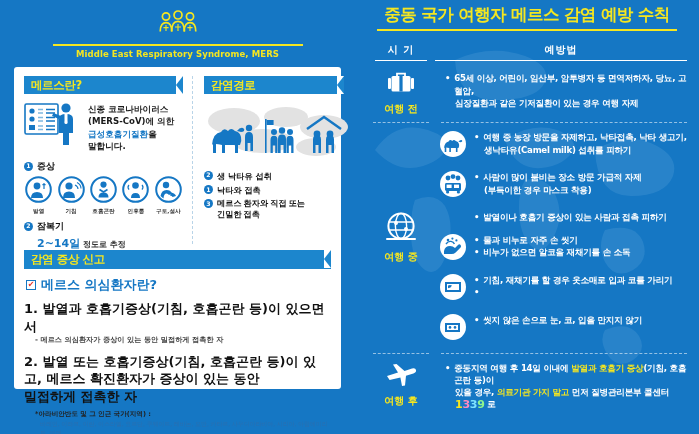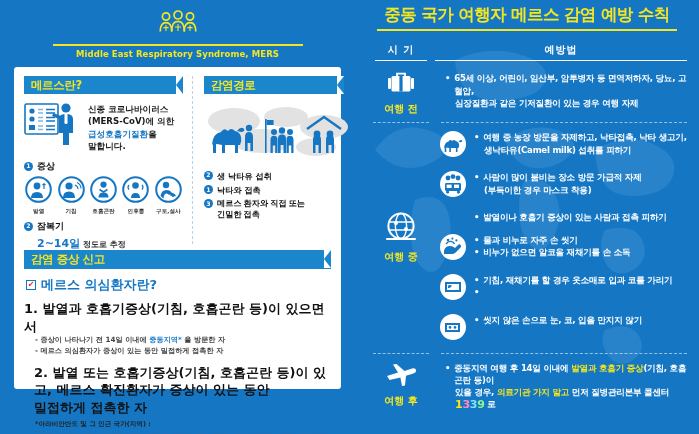--- a/index.html
+++ b/index.html
@@ -386,28 +386,25 @@
 
       <div class="chk-row">
         <span class="chk-box">
             <span class="chk-mark">✔</span>
           </span>
         <span class="chk-label">메르스 의심환자란?</span>
       </div>
 
       <div class="rep-item">
         <div class="rep-main">1. 발열과 호흡기증상(기침, 호흡곤란 등)이 있으면서</div>
-        <div class="rep-sub">
-          <span>- 증상이 나타나기 전 14일 이내에 </span><span class="hl-blue">중동지역*</span><span> 을 방문한 자</span>
-        </div>
         <div class="rep-sub">- 메르스 의심환자가 증상이 있는 동안 밀접하게 접촉한 자</div>
       </div>
 
       <div class="rep-item" style="margin-top:7px">
-        <div class="rep-main" style="white-space: pre-line; margin-left: 10px;">2. 발열 또는 호흡기증상(기침, 호흡곤란 등)이 있고, 메르스 확진환자가 증상이 있는 동안
+        <div class="rep-main" style="white-space: pre-line;">2. 발열 또는 호흡기증상(기침, 호흡곤란 등)이 있고, 메르스 확진환자가 증상이 있는 동안
    밀접하게 접촉한 자</div>
       </div>
 
       <div class="rep-note-t">*아라비안반도 및 그 인근 국가(지역) :</div>
       <div class="rep-note-c">바레인, 이라크, 이란, 이스라엘, 요르단, 쿠웨이트, 레바논, 오만, 카타르, 사우디아라비아, 시리아, 아랍에미리트, 예멘</div>
     </div>
 
   </div>
 </div>
 

